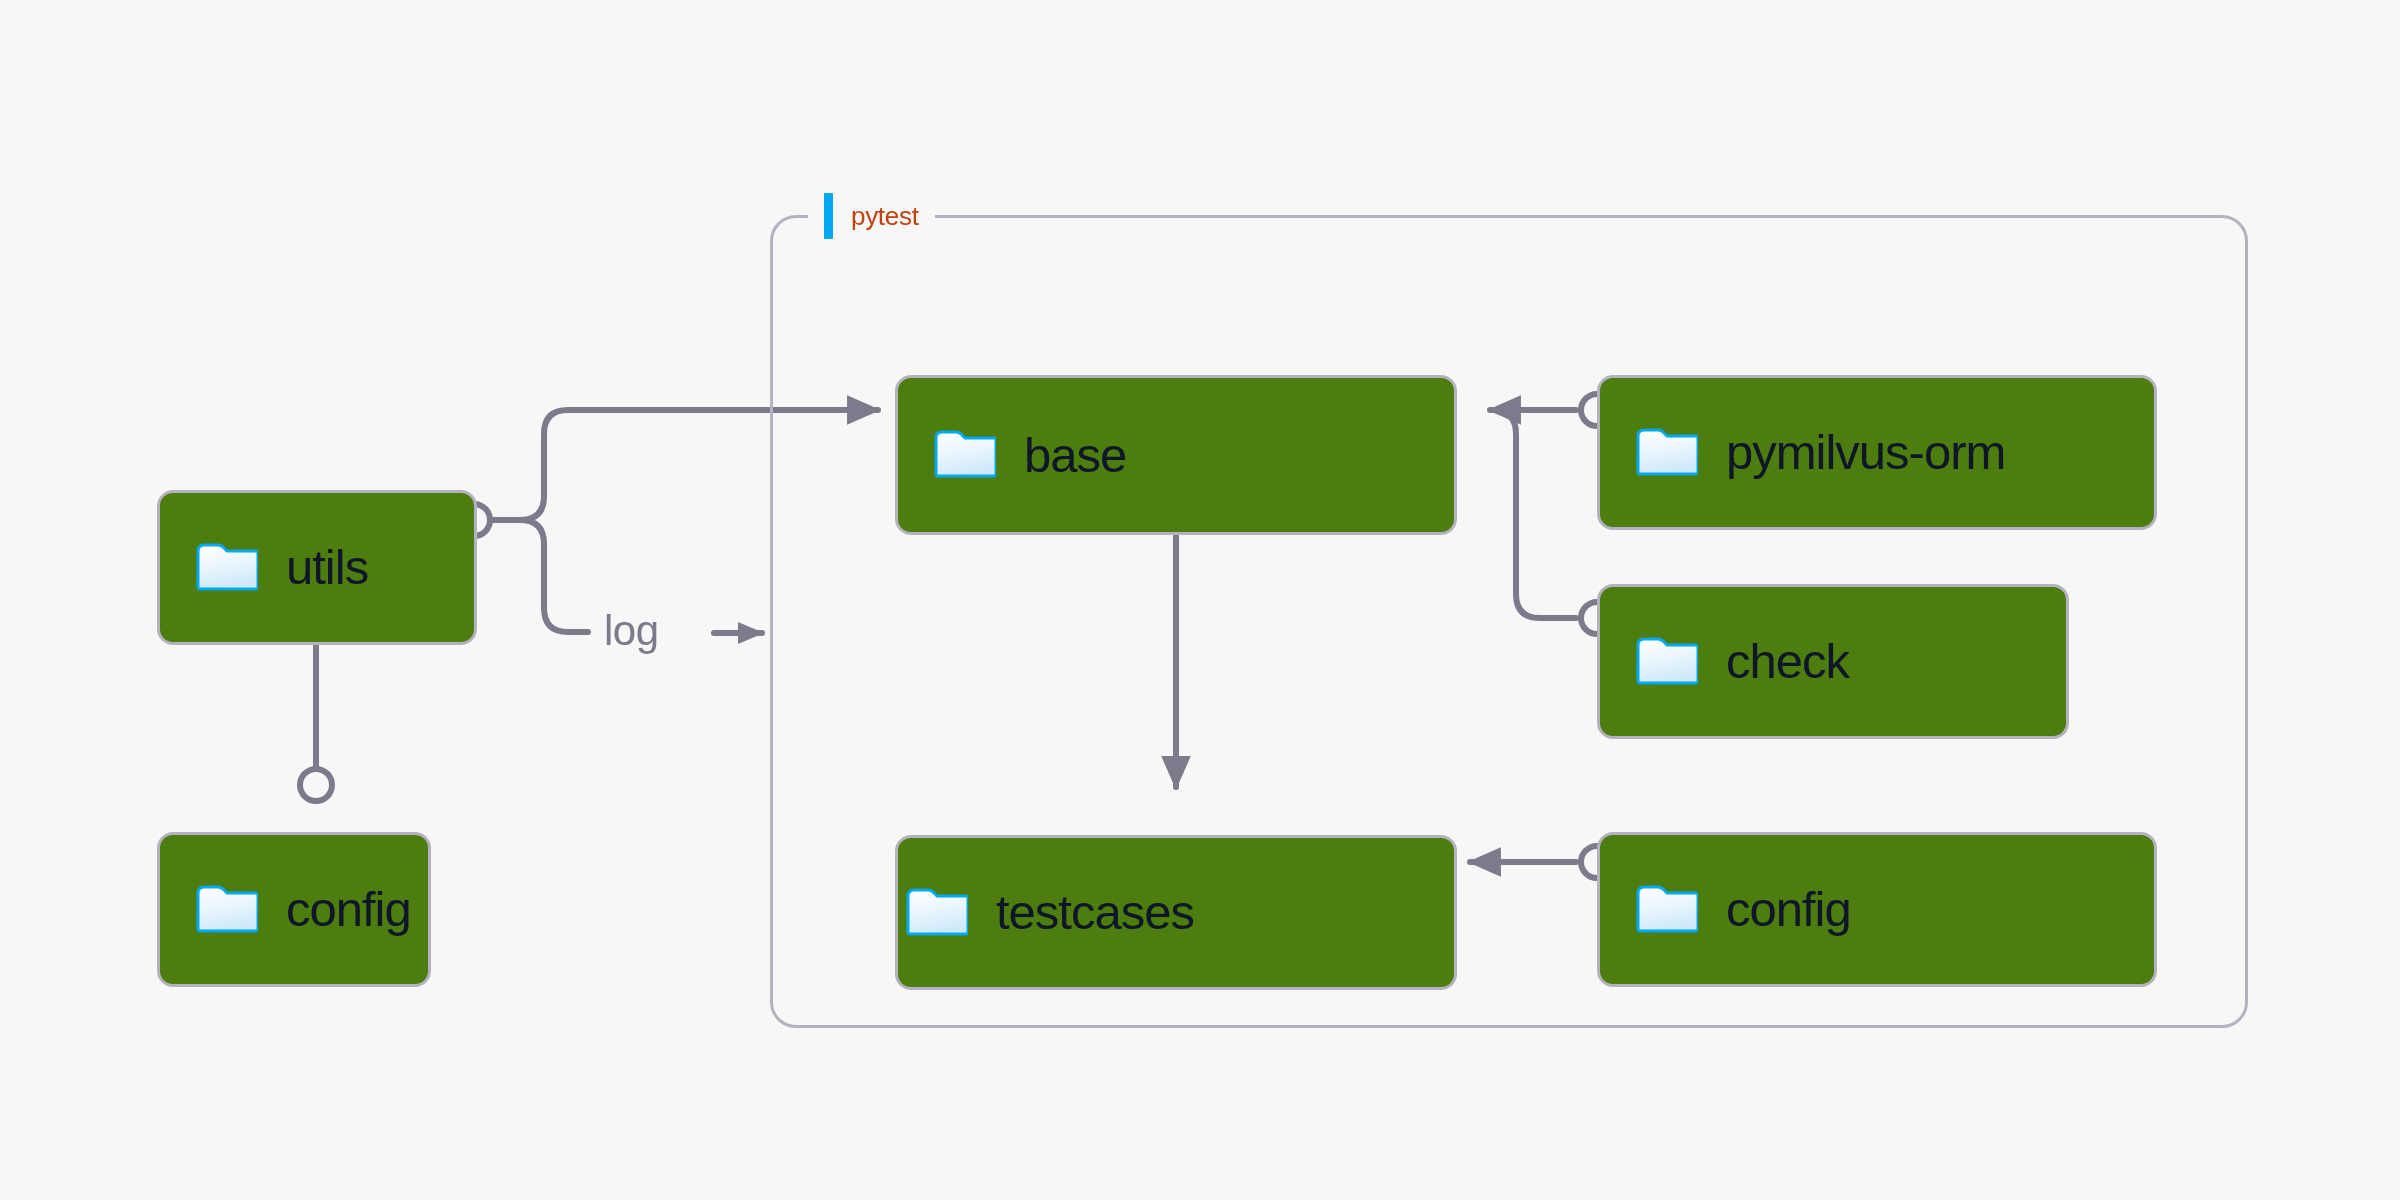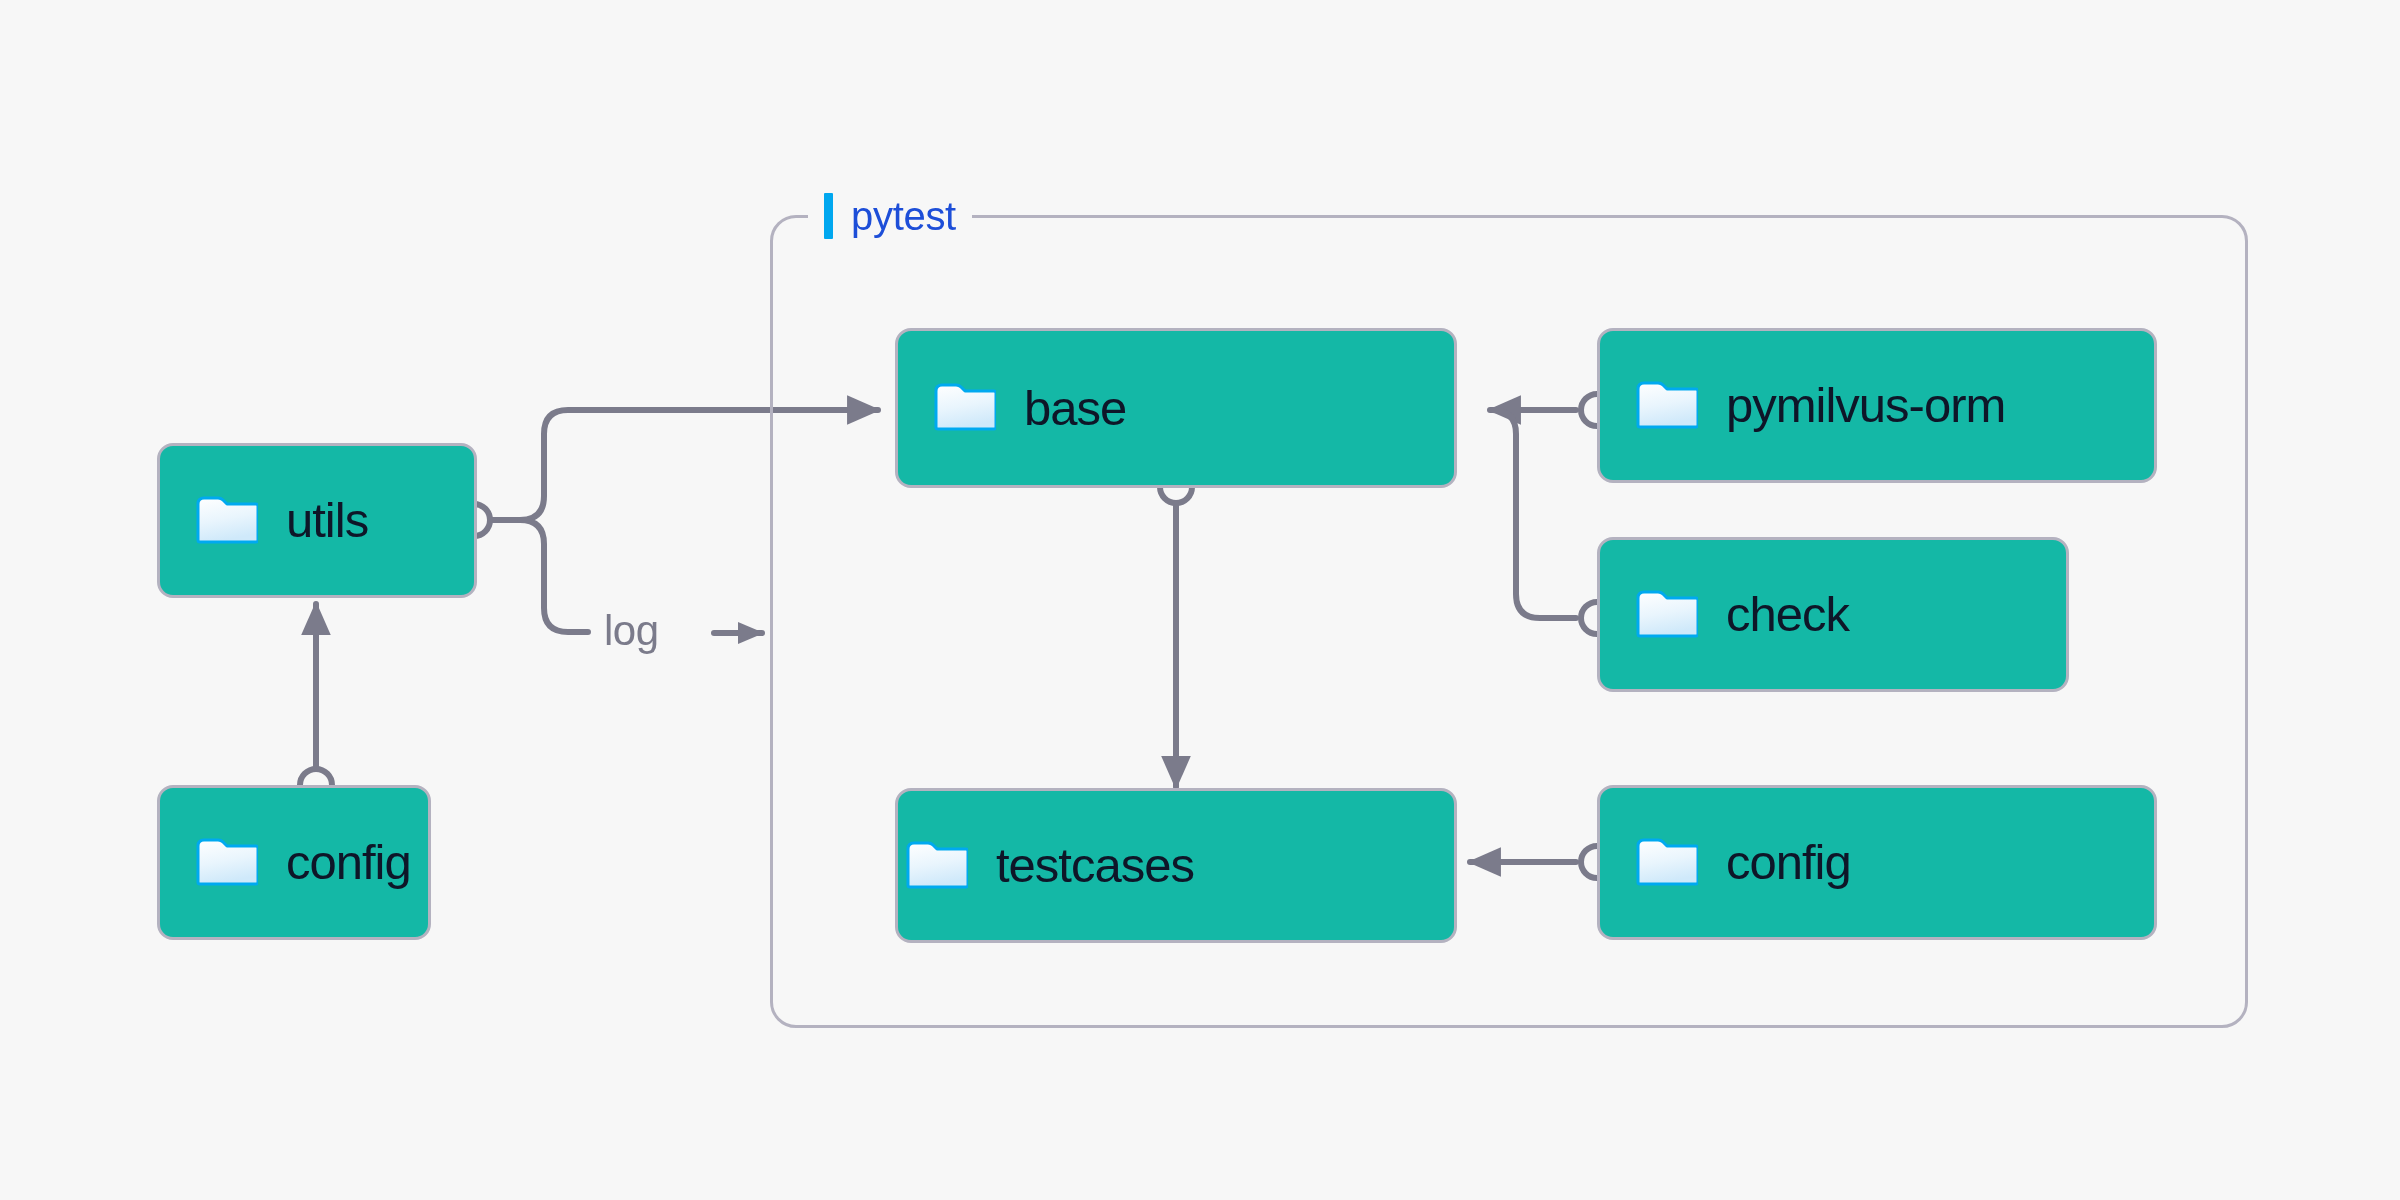--- a/index.html
+++ b/index.html
@@ -42,36 +42,37 @@
     height: 56px;
   }
   .group-accent {
     width: 9px;
     height: 46px;
     background: #00a7ef;
     border-radius: 1px;
     flex: none;
   }
   .group-title {
-    font-size: 40px;
-    color: #1d4ed8;
+    font-size: 26px;
+    color: #c2410c;
     letter-spacing: -0.3px;
     white-space: nowrap;
   }
   
   .node {
     position: absolute;
     box-sizing: border-box;
-    background: #14b8a6;
+    background: #4d7c0f;
     border: 3px solid #b4b2c0;
     border-radius: 16px;
     display: flex;
     align-items: center;
     padding-left: 36px;
     gap: 28px;
+    margin-top: 47px;
   }
   .node-label {
     font-size: 49px;
     color: #0e1628;
     letter-spacing: -1px;
     white-space: nowrap;
     line-height: 1;
   }
   .folder-icon {
     flex: none;

